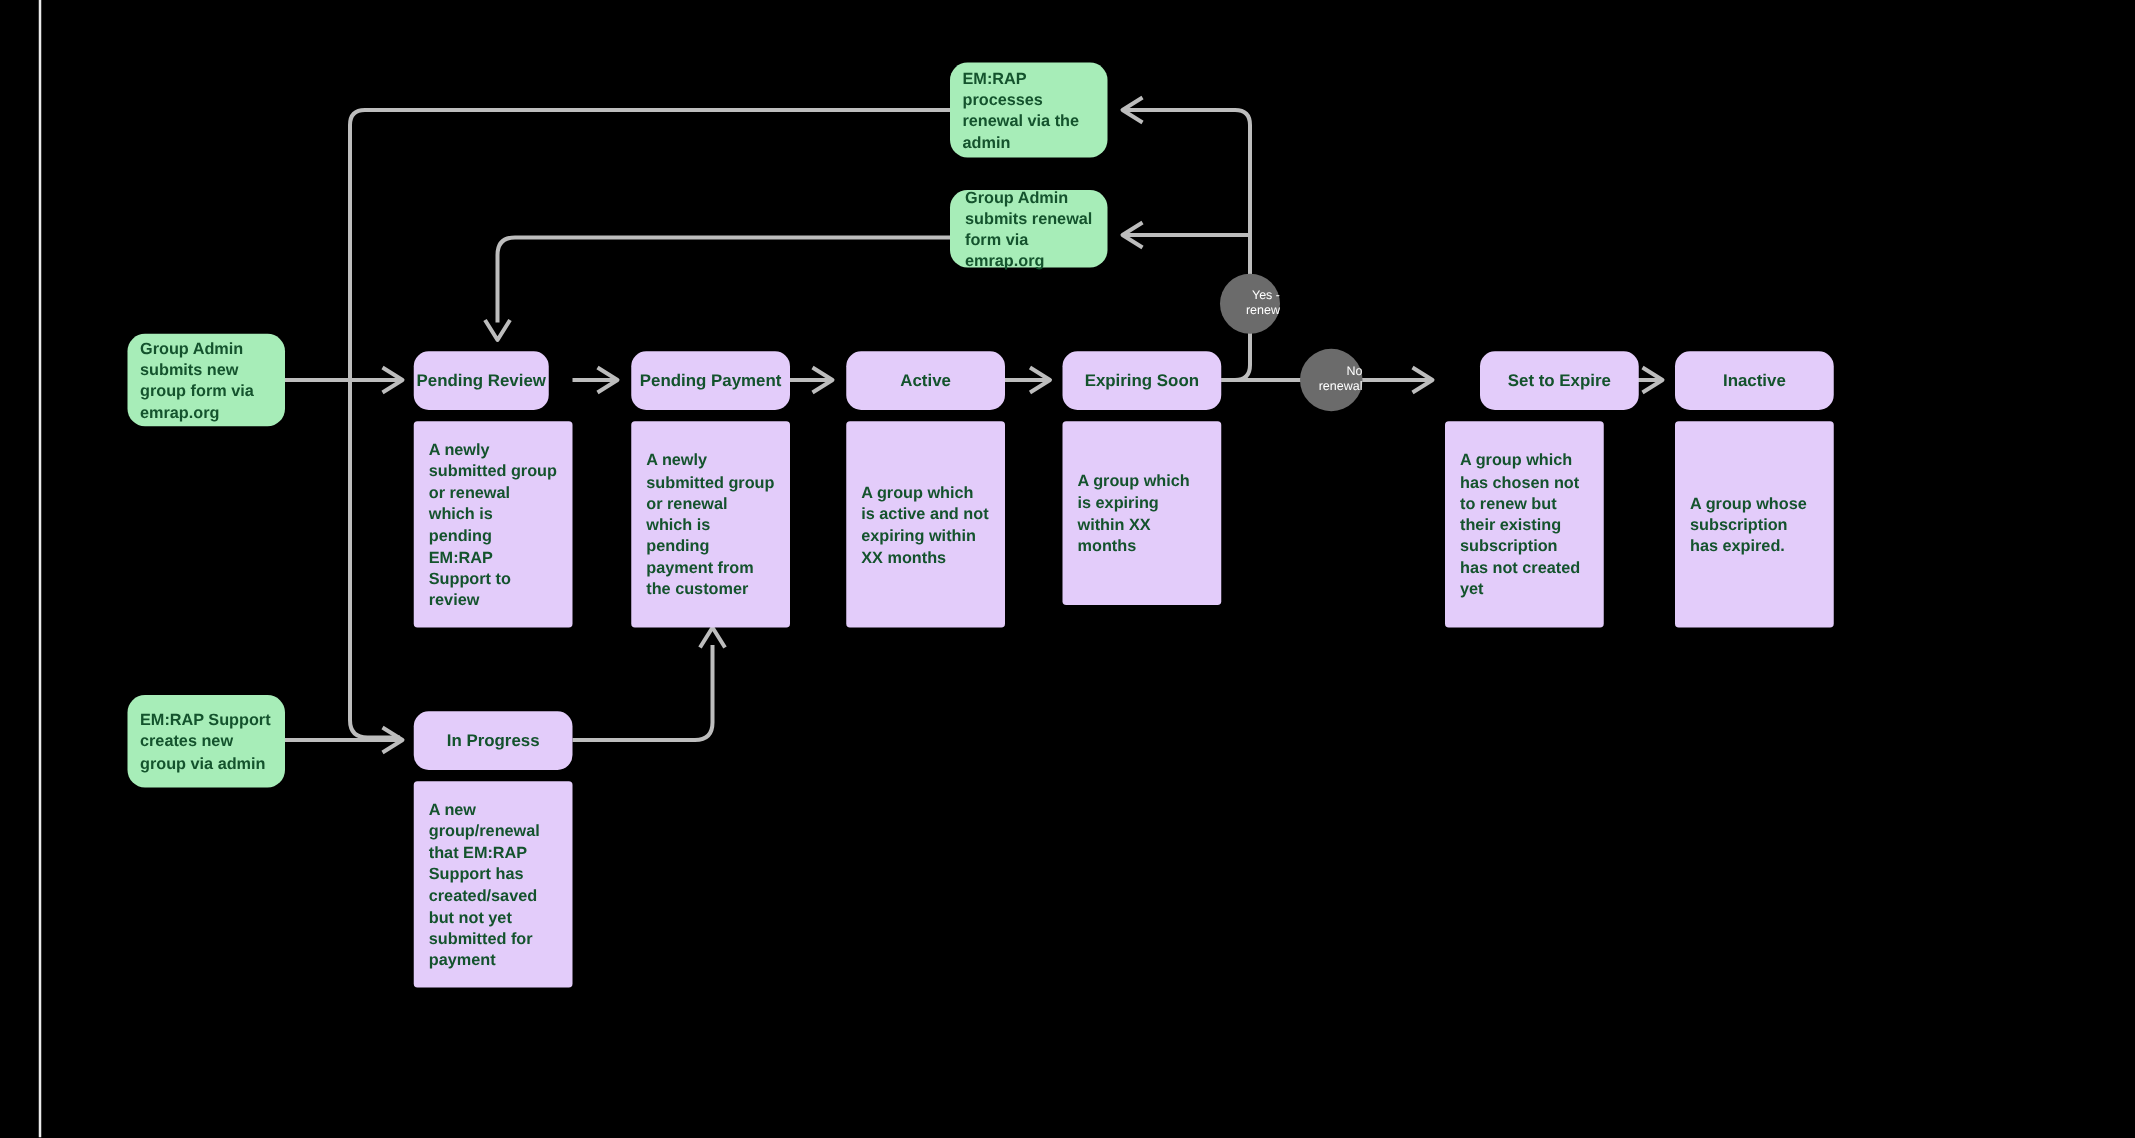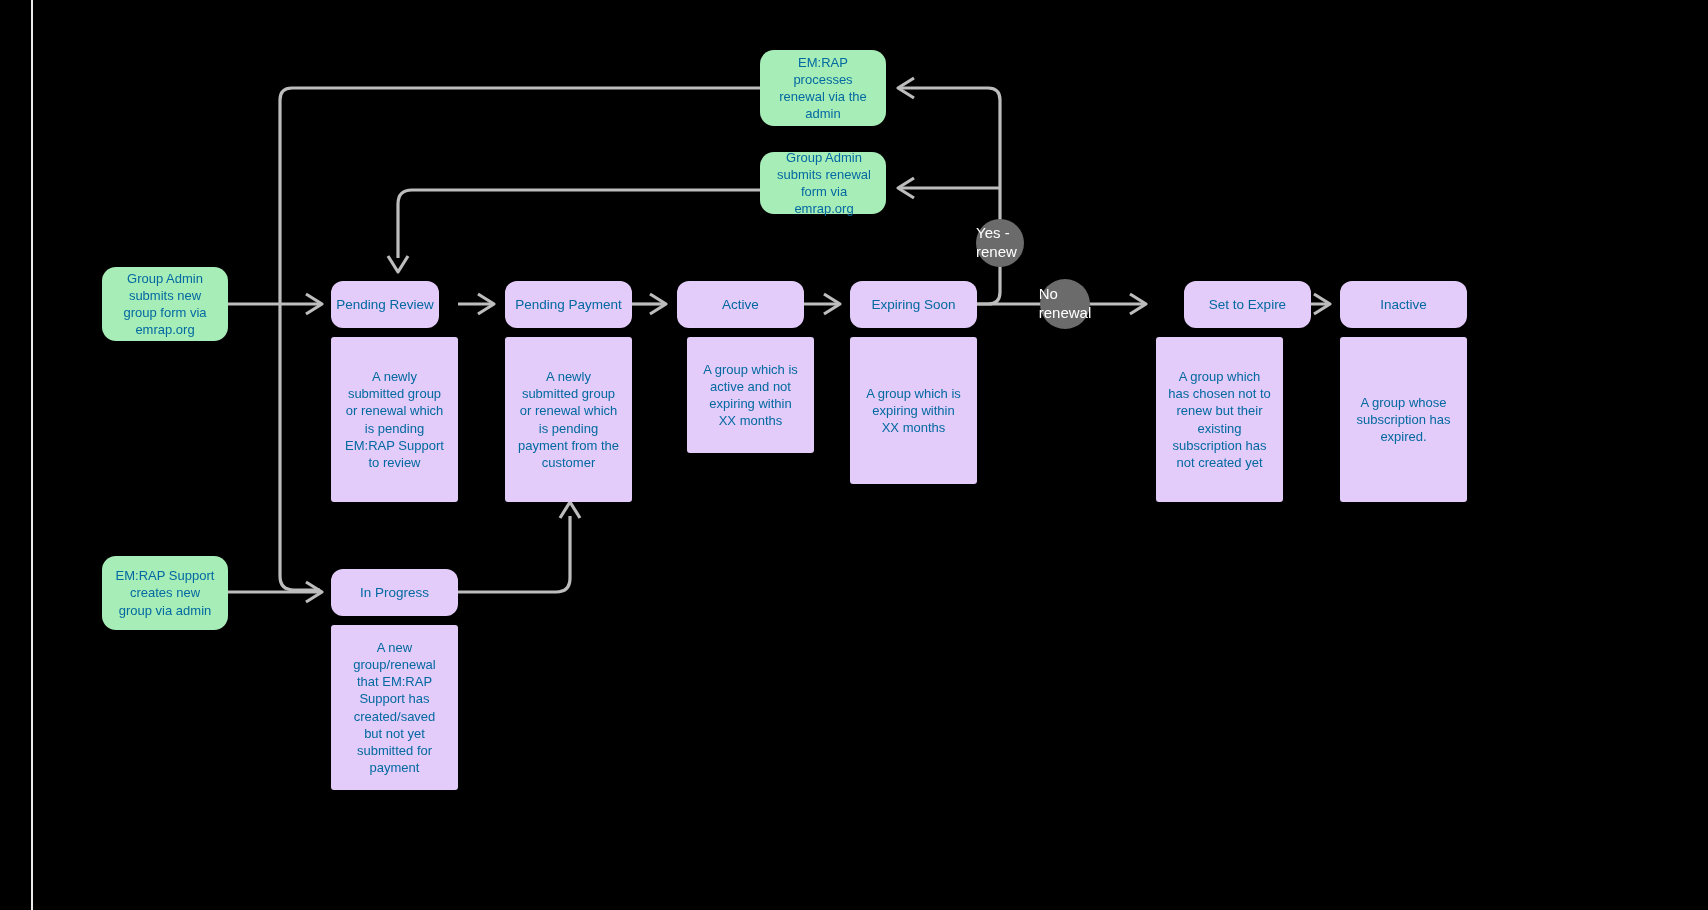--- a/index.html
+++ b/index.html
@@ -1,29 +1,29 @@
 <!DOCTYPE html>
 <html><head>
 <meta charset="utf-8">
 <style>
   html,body{margin:0;padding:0;background:#000;}
   body{width:1708px;height:910px;overflow:hidden;font-family:"Liberation Sans","DejaVu Sans",sans-serif;}
   #canvas{position:relative;width:1708px;height:910px;background:#000;}
   #page-edge{position:absolute;left:31px;top:0;width:2px;height:910px;background:#ffffff;opacity:.92;}
 
   .node{position:absolute;box-sizing:border-box;display:flex;align-items:center;justify-content:center;
-        text-align:center;color:#0369a1;line-height:1.32;}
+        color:#14532d;line-height:1.32;font-weight:bold;}
   .pill{border-radius:12px;}
   .green{background:#a7edb8;}
   .purple{background:#e3ccfa;}
   .state{font-size:13.5px;border-radius:12px;}
   .start{font-size:13px;border-radius:14px;padding:6px 10px;}
   .desc{font-size:13px;background:#e3ccfa;border-radius:3px;padding:10px 12px;}
-  .circle{position:absolute;border-radius:50%;background:#6b6b6b;color:#fff;font-size:15px;
-          display:flex;align-items:center;justify-content:center;text-align:left;line-height:1.25;}
+  .circle{position:absolute;border-radius:50%;background:#6b6b6b;color:#fff;font-size:10px;
+          display:flex;align-items:center;justify-content:center;text-align:right;line-height:1.25;}
 
   svg#wires{position:absolute;left:0;top:0;width:1708px;height:910px;pointer-events:none;}
   svg#wires path,svg#wires line{fill:none;stroke:#bdbdbd;stroke-width:3.2;stroke-linecap:butt;}
   .ahead{fill:none;stroke:#bdbdbd;stroke-width:5;stroke-linecap:round;stroke-linejoin:round;}
 </style>
 </head>
 <body>
 
 <div id="canvas">
 
@@ -93,21 +93,21 @@
   <div class="node purple state" style="left:505px;top:281px;width:127px;height:47px;">
     <span>Pending Payment</span>
   </div>
   <div class="node desc" style="left:505px;top:337px;width:127px;height:165px;">
     <span>A newly submitted group or renewal which is pending payment from the customer</span>
   </div>
 
   <div class="node purple state" style="left:677px;top:281px;width:127px;height:47px;">
     <span>Active</span>
   </div>
-  <div class="node desc" style="left:677px;top:337px;width:127px;height:116px;margin-left:10px;">
+  <div class="node desc" style="left:677px;top:337px;width:127px;height:165px;">
     <span>A group which is active and not expiring within XX months</span>
   </div>
 
   <div class="node purple state" style="left:850px;top:281px;width:127px;height:47px;">
     <span>Expiring Soon</span>
   </div>
   <div class="node desc" style="left:850px;top:337px;width:127px;height:147px;">
     <span>A group which is expiring within XX months</span>
   </div>
 

